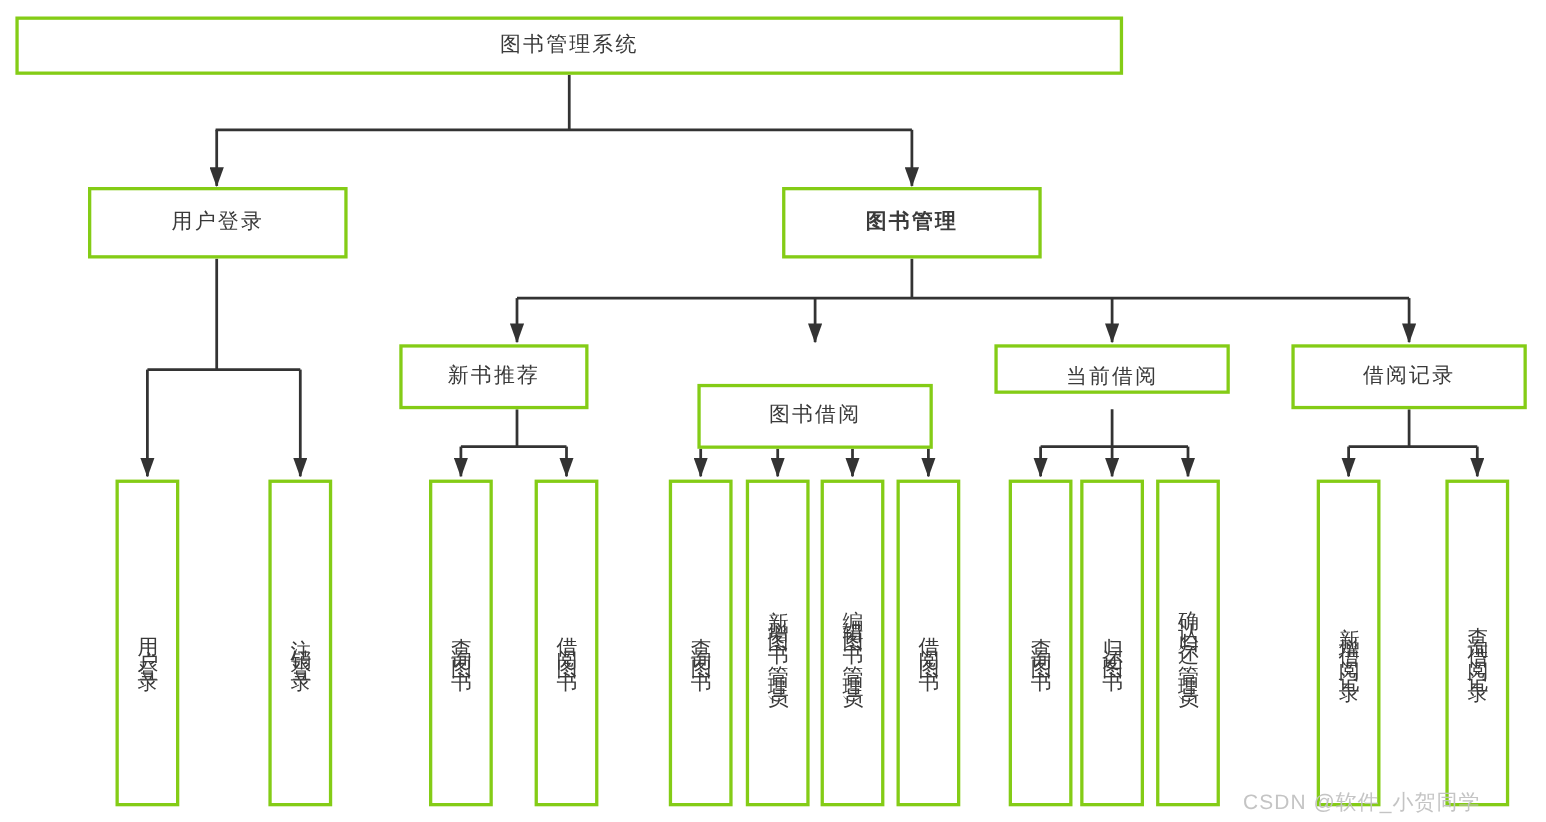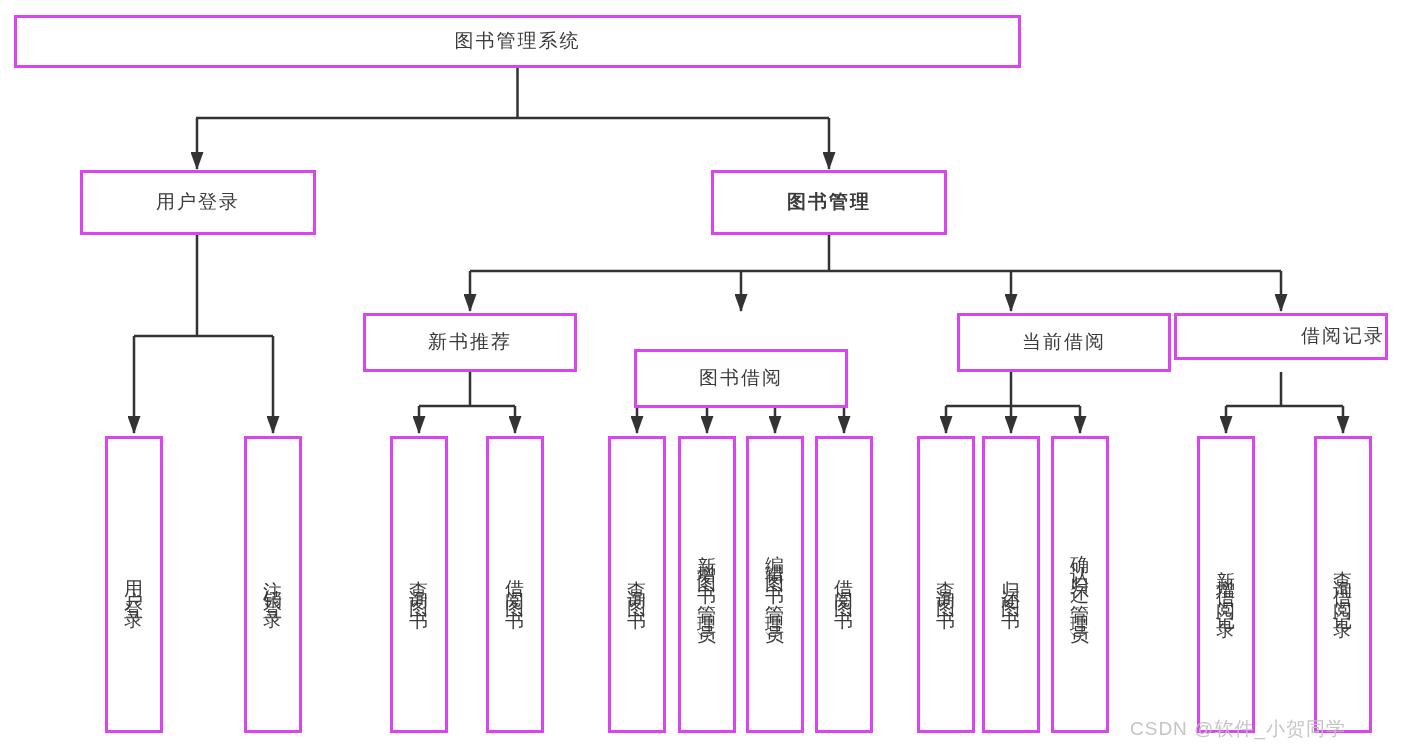--- a/index.html
+++ b/index.html
@@ -22,21 +22,21 @@
     pointer-events: none;
   }
   .connectors path.ln, .connectors path.ar {
     stroke: #333333;
     stroke-width: 2.5;
     fill: none;
   }
   .node {
     position: absolute;
     background: #ffffff;
-    border: 3px solid #d946ef;
+    border: 3px solid #84cc16;
     display: flex;
     align-items: center;
     justify-content: center;
     text-align: center;
   }
   .h-node {
     font-size: 19px;
     letter-spacing: 2px;
     line-height: 1.2;
     white-space: nowrap;
@@ -109,30 +109,30 @@
     <span>图书管理系统</span>
   </div>
 
   <div class="node h-node" style="left:80px; top:170px; width:236px; height:65px;">
     <span>用户登录</span>
   </div>
   <div class="node h-node" style="left:711px; top:170px; width:236px; height:65px;font-weight:bold;">
     <span>图书管理</span>
   </div>
 
-  <div class="node h-node" style="left:363px; top:313px; width:214px; height:59px;">
+  <div class="node h-node" style="left:363px; top:313px; width:172px; height:59px;">
     <span>新书推荐</span>
   </div>
   <div class="node h-node" style="left:634px; top:313px; width:214px; height:59px;margin-top:36px;">
     <span>图书借阅</span>
   </div>
-  <div class="node h-node" style="left:957px; top:313px; width:214px; height:59px;">
+  <div class="node h-node" style="left:904px; top:313px; width:214px; height:45px;align-items:flex-end;">
     <span>当前借阅</span>
   </div>
-  <div class="node h-node" style="left:1174px; top:313px; width:214px; height:47px;justify-content:flex-end;">
+  <div class="node h-node" style="left:1174px; top:313px; width:214px; height:59px;">
     <span>借阅记录</span>
   </div>
 
   <div class="node v-node" style="left:105px;">
     <span class="vtext">用户登录</span>
   </div>
   <div class="node v-node" style="left:244px;">
     <span class="vtext">注销登录</span>
   </div>
 

